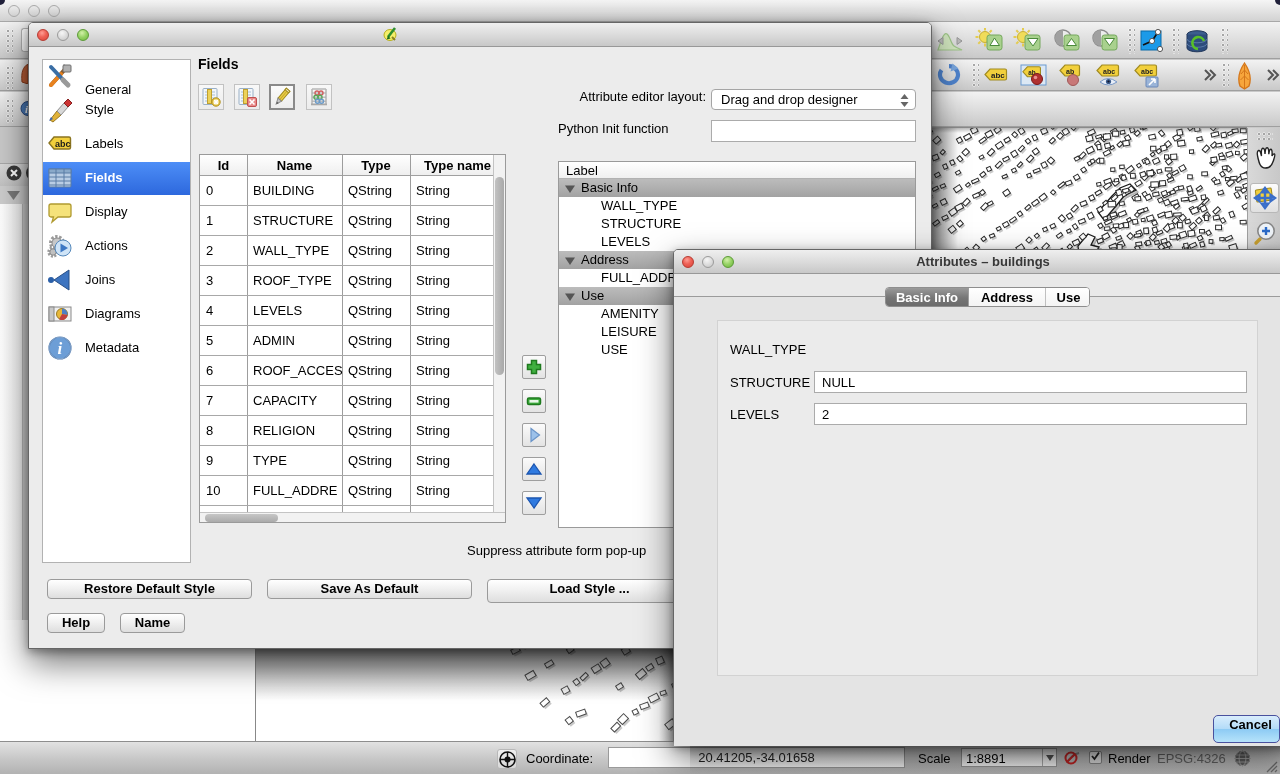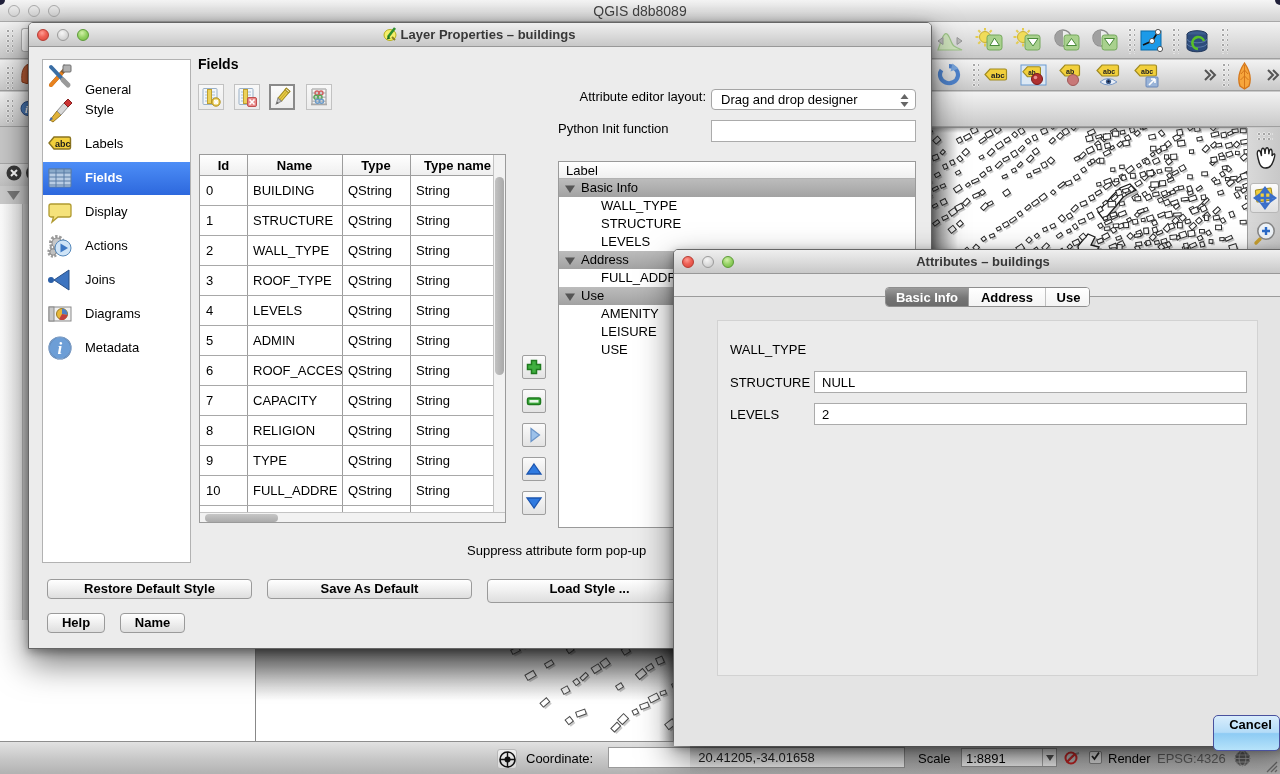--- a/index.html
+++ b/index.html
@@ -46,21 +46,20 @@
   text-align:center; font-size:13px; color:#000; font-weight:700; }
 .input { position:absolute; background:#fff; border:1px solid #ababab; }
 </style>
 </head>
 <body>
 
 <div id="titlebar" class="abs">
   <div class="tl" style="left:8px;"></div>
   <div class="tl" style="left:28px;"></div>
   <div class="tl" style="left:48px;"></div>
-  <div id="title-text">QGIS d8b8089</div>
 </div>
 <div class="abs corner" style="left:0;top:0;border-radius:0 0 5px 0;"></div>
 <div class="abs corner" style="left:1275px;top:0;border-radius:0 0 0 5px;"></div>
 
 <div class="abs toolrow" style="top:22px; height:37px;"></div>
 <div class="abs toolrow" style="top:60px; height:31px;"></div>
 <div class="abs toolrow" style="top:92px; height:35px;"></div>
 
 <div class="abs" style="left:936px;top:28px;"><svg width="28" height="26" viewBox="0 0 28 26" style="">
       <path d="M2 22 C6 10 8 4 11 6 C14 8 15 16 18 18 C21 20 24 21 26 22 Z" fill="#cfe4bd" stroke="#9dc487" stroke-width="1.2"></path>
@@ -1074,21 +1073,20 @@
         <ellipse cx="8.5" cy="8.5" rx="3.4" ry="7.2" fill="none" stroke="#b8b8b8" stroke-width="0.8"></ellipse>
       </svg></div>
 <svg width="12" height="12" viewBox="0 0 12 12" style="position:absolute;left:1266px;top:19px;">
       <path d="M11 1 L1 11 M11 5 L5 11 M11 9 L9 11" stroke="#6f6f6f" stroke-width="1.3"></path>
     </svg>
 <div class="abs" style="left:690px;top:0;width:590px;height:33px;background:linear-gradient(180deg,rgba(40,40,40,.30),rgba(40,40,40,.10) 55%,rgba(40,40,40,0));"></div>
   </div>
 
 <div id="lp" class="abs dialog">
   <div class="dlg-title">
-      <div class="t" style="padding-left:16px;">Layer Properties – buildings</div>
   <svg width="15" height="15" viewBox="0 0 15 15" style="position:absolute;left:354px;top:4px;">
     <ellipse cx="7" cy="8" rx="6" ry="5.5" fill="#f5ef6a" stroke="#b8b020"></ellipse>
     <path d="M9 10 l3 3" stroke="#8a8420" stroke-width="2"></path>
     <path d="M12 1 L5 10" stroke="#2e8f2e" stroke-width="2.6"></path>
     <path d="M3.6 12.6 l4 -1.2 -2.6 -2.6 z" fill="#1e6f1e"></path>
   </svg>
     </div>
   <div class="light l-red" style="left:8px;"></div>
   <div class="light l-gray" style="left:28px;"></div>
   <div class="light l-green" style="left:48px;"></div>
@@ -1383,16 +1381,16 @@
     <div class="abs" style="left:56px;top:92px;">WALL_TYPE</div>
     <div class="abs" style="left:56px;top:125px;">STRUCTURE</div>
     <div class="input" style="left:140px;top:121px;width:433px;height:22px;">
         <span style="position:absolute;left:7px;top:3px;">NULL</span>
       </div>
     <div class="abs" style="left:56px;top:157px;">LEVELS</div>
     <div class="input" style="left:140px;top:153px;width:433px;height:22px;">
         <span style="position:absolute;left:7px;top:3px;">2</span>
       </div>
 
-    <div class="abs" style="left:539px;top:465px;width:67px;height:36px;border:1px solid #49519e;border-radius:5px;
+    <div class="abs" style="left:539px;top:465px;width:67px;height:28px;border:1px solid #49519e;border-radius:5px;
       background:linear-gradient(#d9edfc,#b4dcf8 48%,#8ecbf4 52%,#b6e3fa);text-align:center;line-height:18px;font-weight:700;padding-left:8px;">Cancel</div>
   </div>
 </div>
 
 </body></html>

